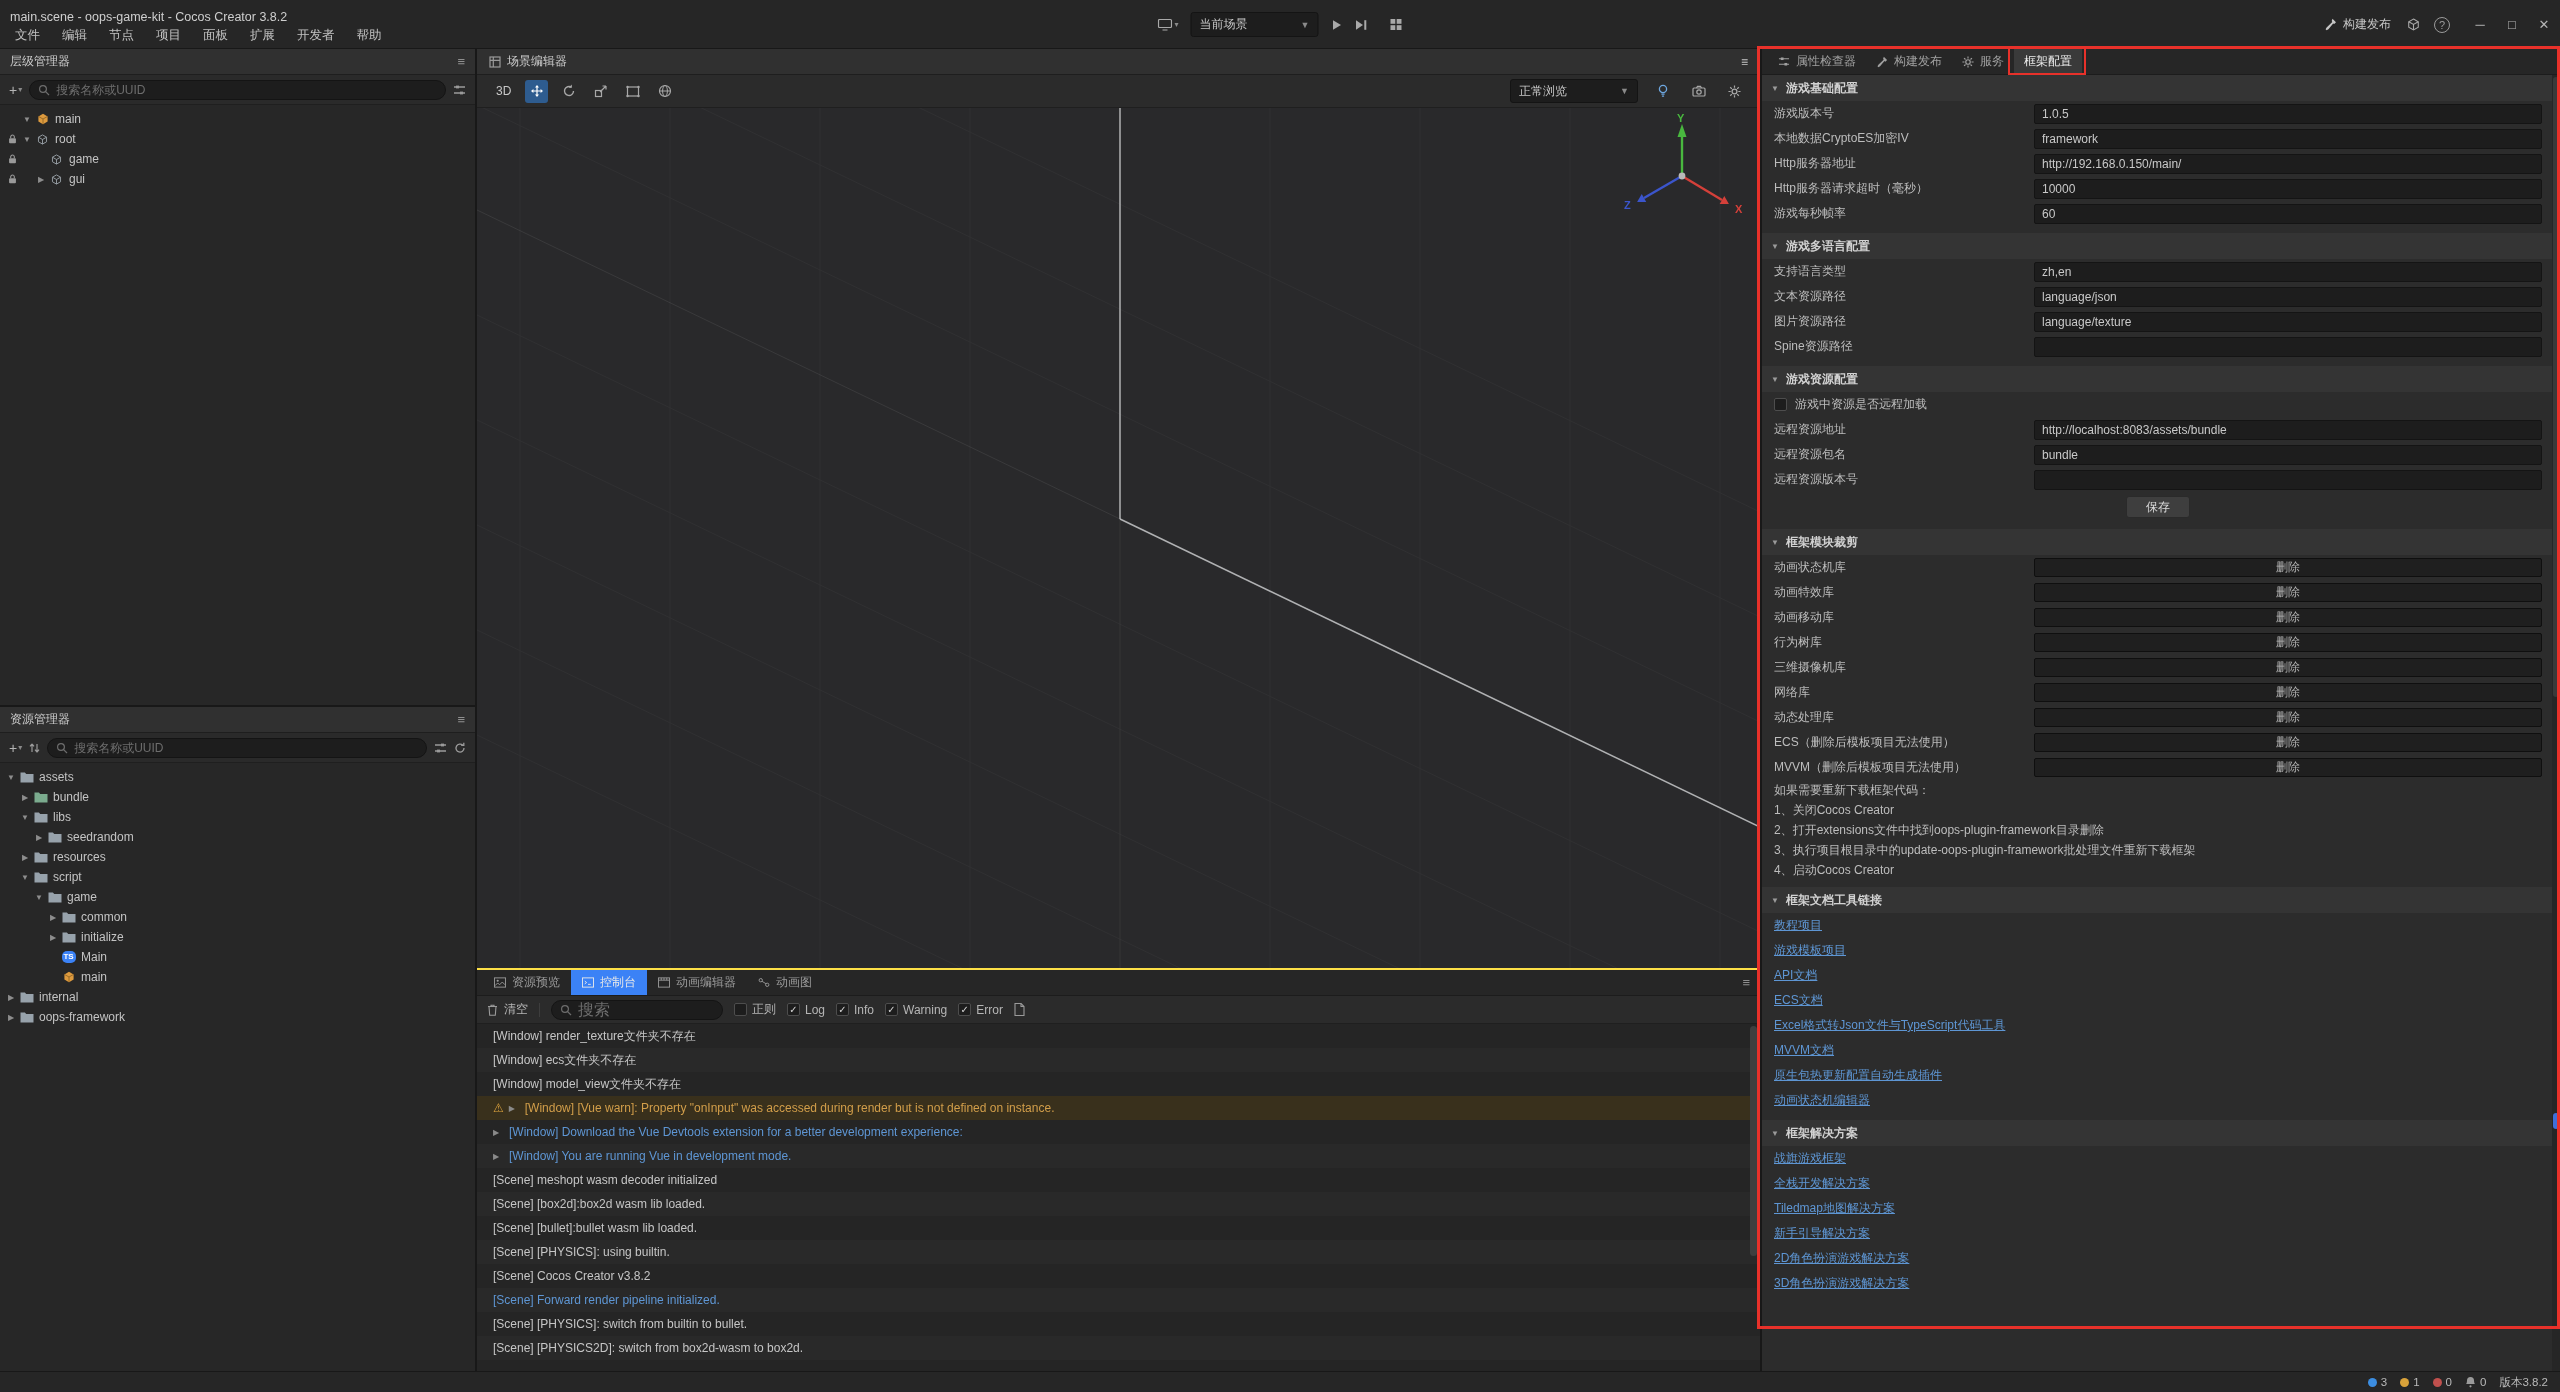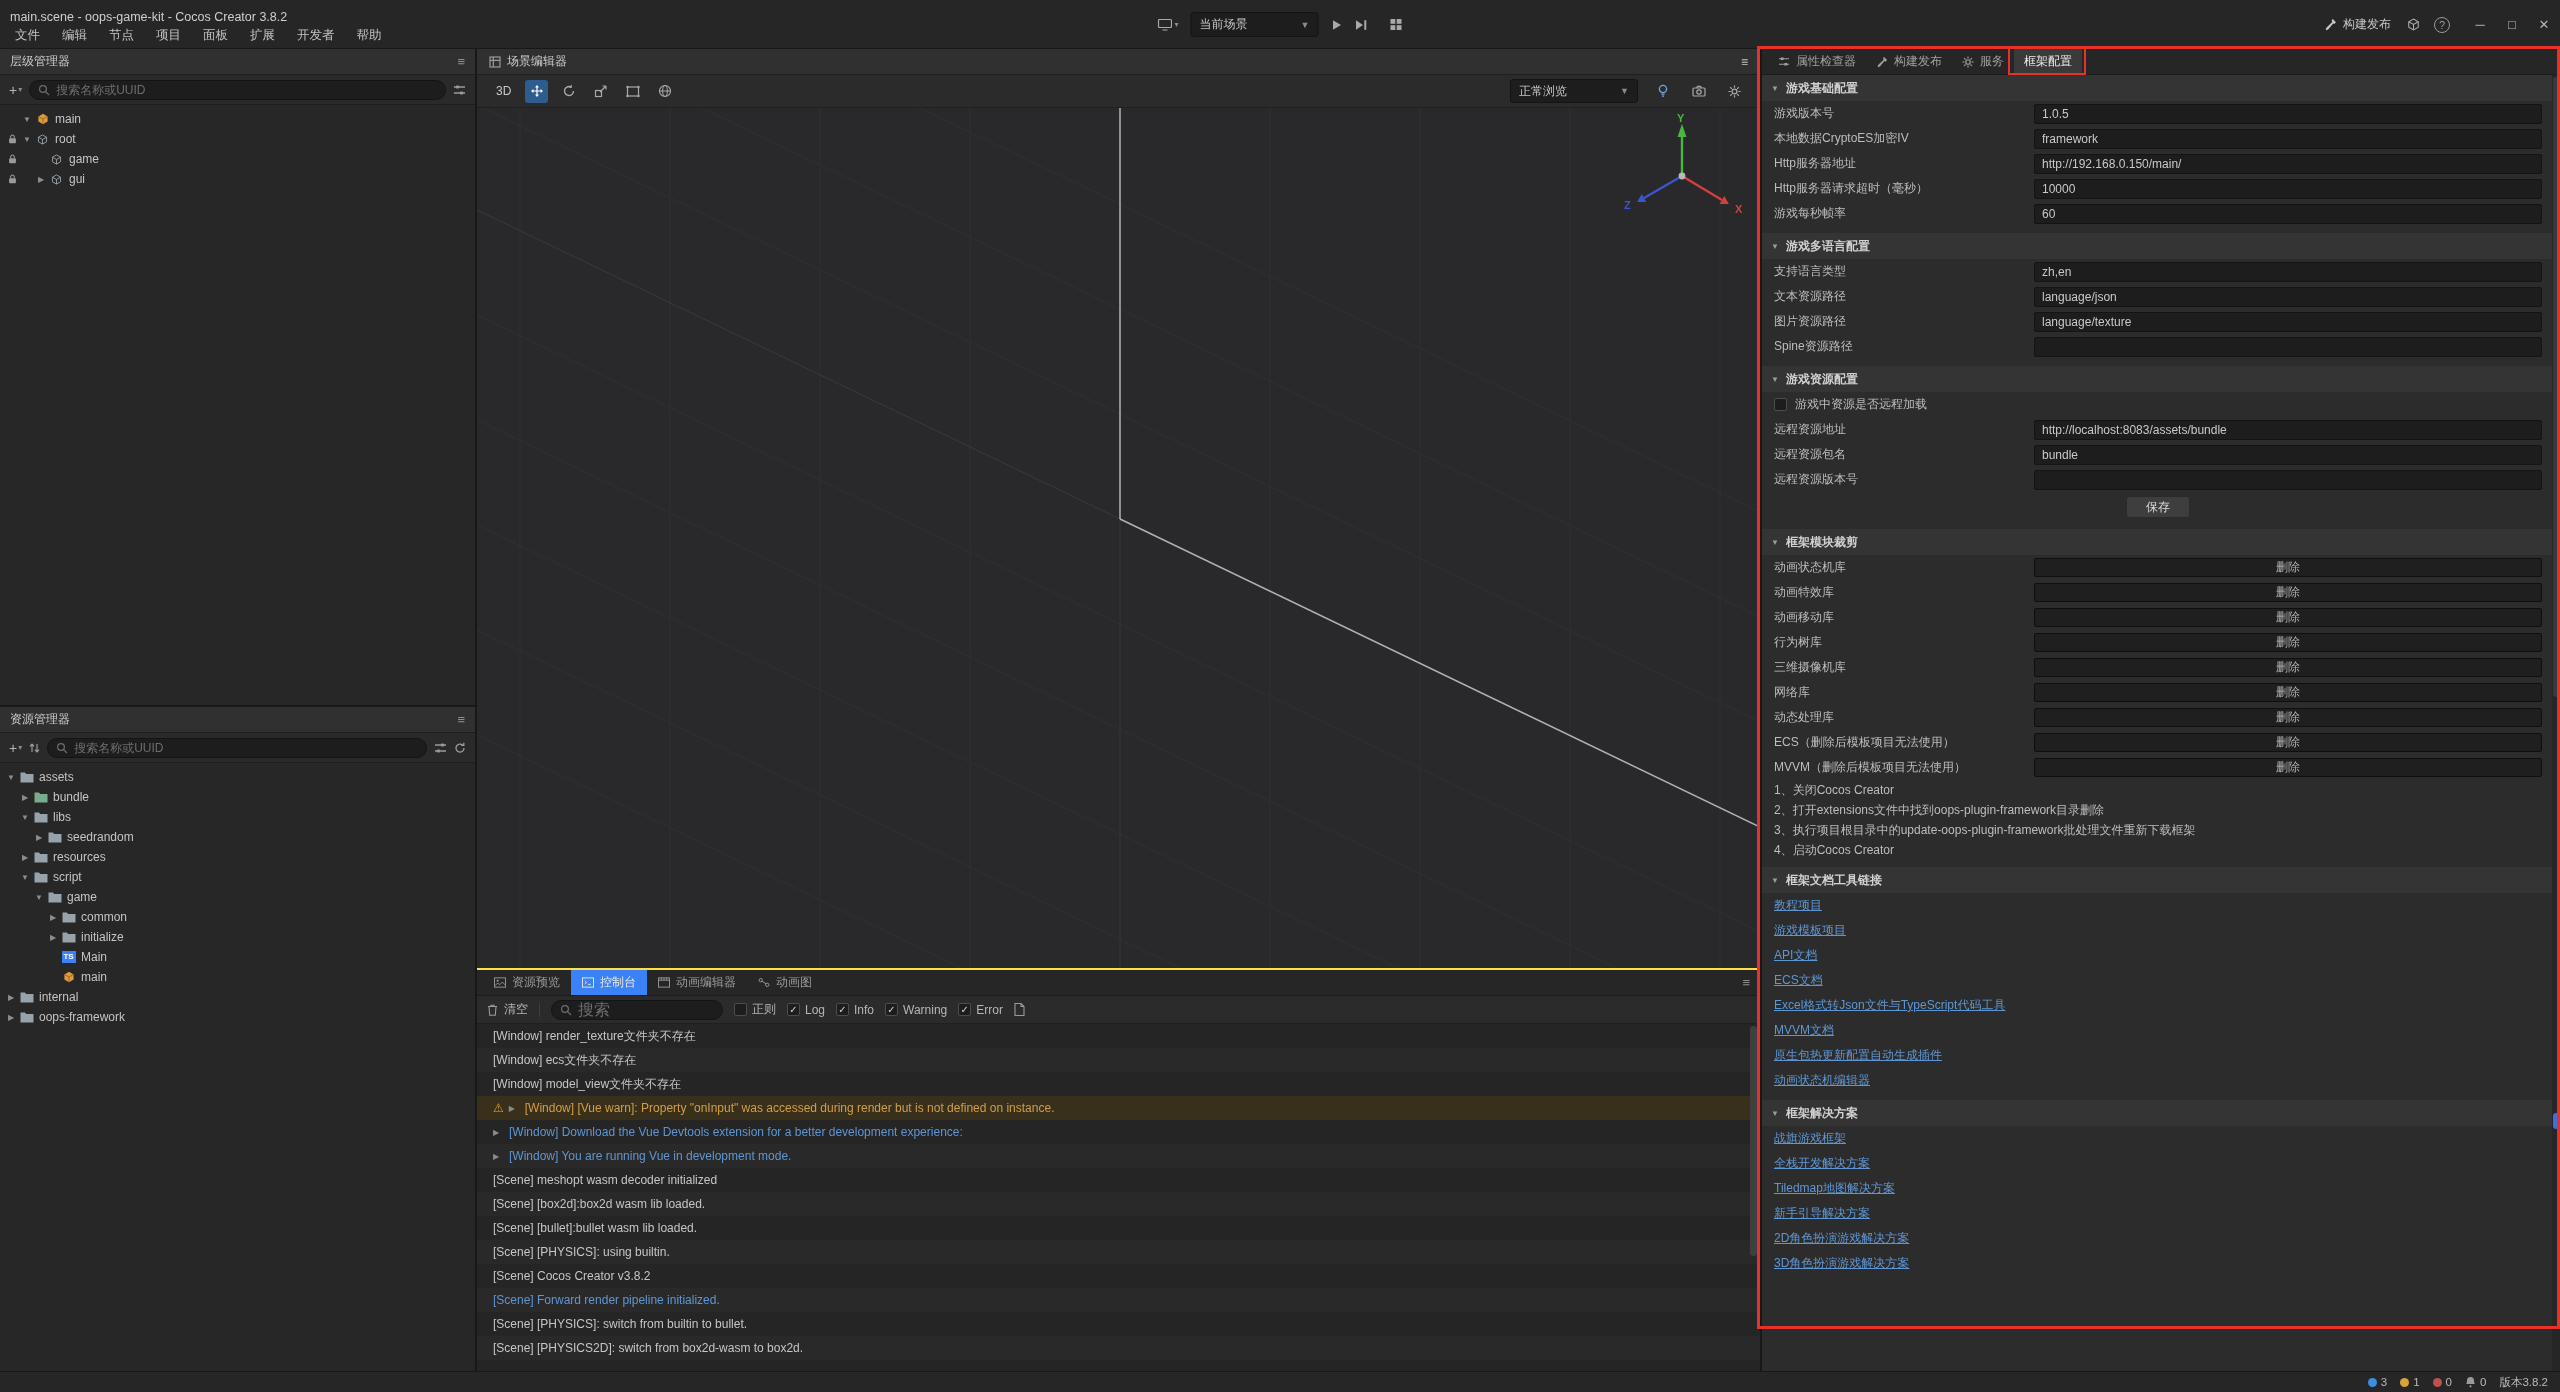--- a/index.html
+++ b/index.html
@@ -42,21 +42,21 @@
   
   .left-col { position:absolute; left:0; top:0; width:477px; height:1322px; background:#272727; border-right:2px solid #181818; }
   .hierarchy-panel { position:absolute; left:0; top:0; width:100%; height:658px; border-bottom:2px solid #181818; overflow:hidden; }
   .assets-panel { position:absolute; left:0; top:658px; width:100%; height:664px; overflow:hidden; }
   .tree { padding-top:4px; }
   .tree-row { height:20px; display:flex; align-items:center; font-size:12px; color:#c4c4c4; padding-left:4px; white-space:nowrap; }
   .lock-slot { width:16px; display:inline-flex; justify-content:center; flex:none; }
   .arrow-slot { width:14px; flex:none; text-align:center; color:#8d8d8d; font-size:8px; }
   .node-icon { width:17px; flex:none; display:inline-flex; justify-content:center; margin-right:4px; }
   .tree-label { overflow:hidden; text-overflow:ellipsis; }
-  .ts-badge { display:inline-block; width:14px; height:12px; background:#3b82f6; color:#fff; font-size:8px; font-weight:bold; text-align:center; line-height:12px; border-radius:0; }
+  .ts-badge { display:inline-block; width:14px; height:12px; background:#3b82f6; color:#fff; font-size:8px; font-weight:bold; text-align:center; line-height:12px; border-radius:5px; }
 
   
   .center-col { position:absolute; left:477px; top:0; width:1283px; height:1322px; }
   .scene-panel { position:absolute; left:0; top:0; width:100%; height:919px; background:#29292b; overflow:hidden; }
   .scene-header { height:26px; background:#303030; border-bottom:1px solid #1e1e1e; display:flex; align-items:center; justify-content:space-between; padding:0 12px; }
   .scene-header-left { display:flex; align-items:center; gap:6px; color:#cccccc; }
   .scene-toolbar { height:33px; background:#2b2b2b; border-bottom:1px solid #1f1f1f; display:flex; align-items:center; padding:0 14px; gap:9px; }
   .tool-3d { color:#c8c8c8; padding:2px 5px; }
   .tool-btn { width:23px; height:23px; display:inline-flex; align-items:center; justify-content:center; color:#a8a8a8; border-radius:3px; }
   .tool-btn.active { background:#2e5c8f; color:#ffffff; }
@@ -844,20 +844,21 @@
             <button class="delete-btn">删除</button>
           </div>
           <div class="insp-row">
             <span class="insp-label">ECS（删除后模板项目无法使用）</span>
             <button class="delete-btn">删除</button>
           </div>
           <div class="insp-row">
             <span class="insp-label">MVVM（删除后模板项目无法使用）</span>
             <button class="delete-btn">删除</button>
           </div>
+          <div class="insp-note">如果需要重新下载框架代码：</div>
           <div class="insp-note">1、关闭Cocos Creator</div>
           <div class="insp-note">2、打开extensions文件中找到oops-plugin-framework目录删除</div>
           <div class="insp-note">3、执行项目根目录中的update-oops-plugin-framework批处理文件重新下载框架</div>
           <div class="insp-note">4、启动Cocos Creator</div>
           <div class="insp-section-header">
             <span class="sec-caret">▼</span>
             <span>框架文档工具链接</span>
           </div>
           <div class="insp-row link-row">
             <a class="insp-link">教程项目</a>

